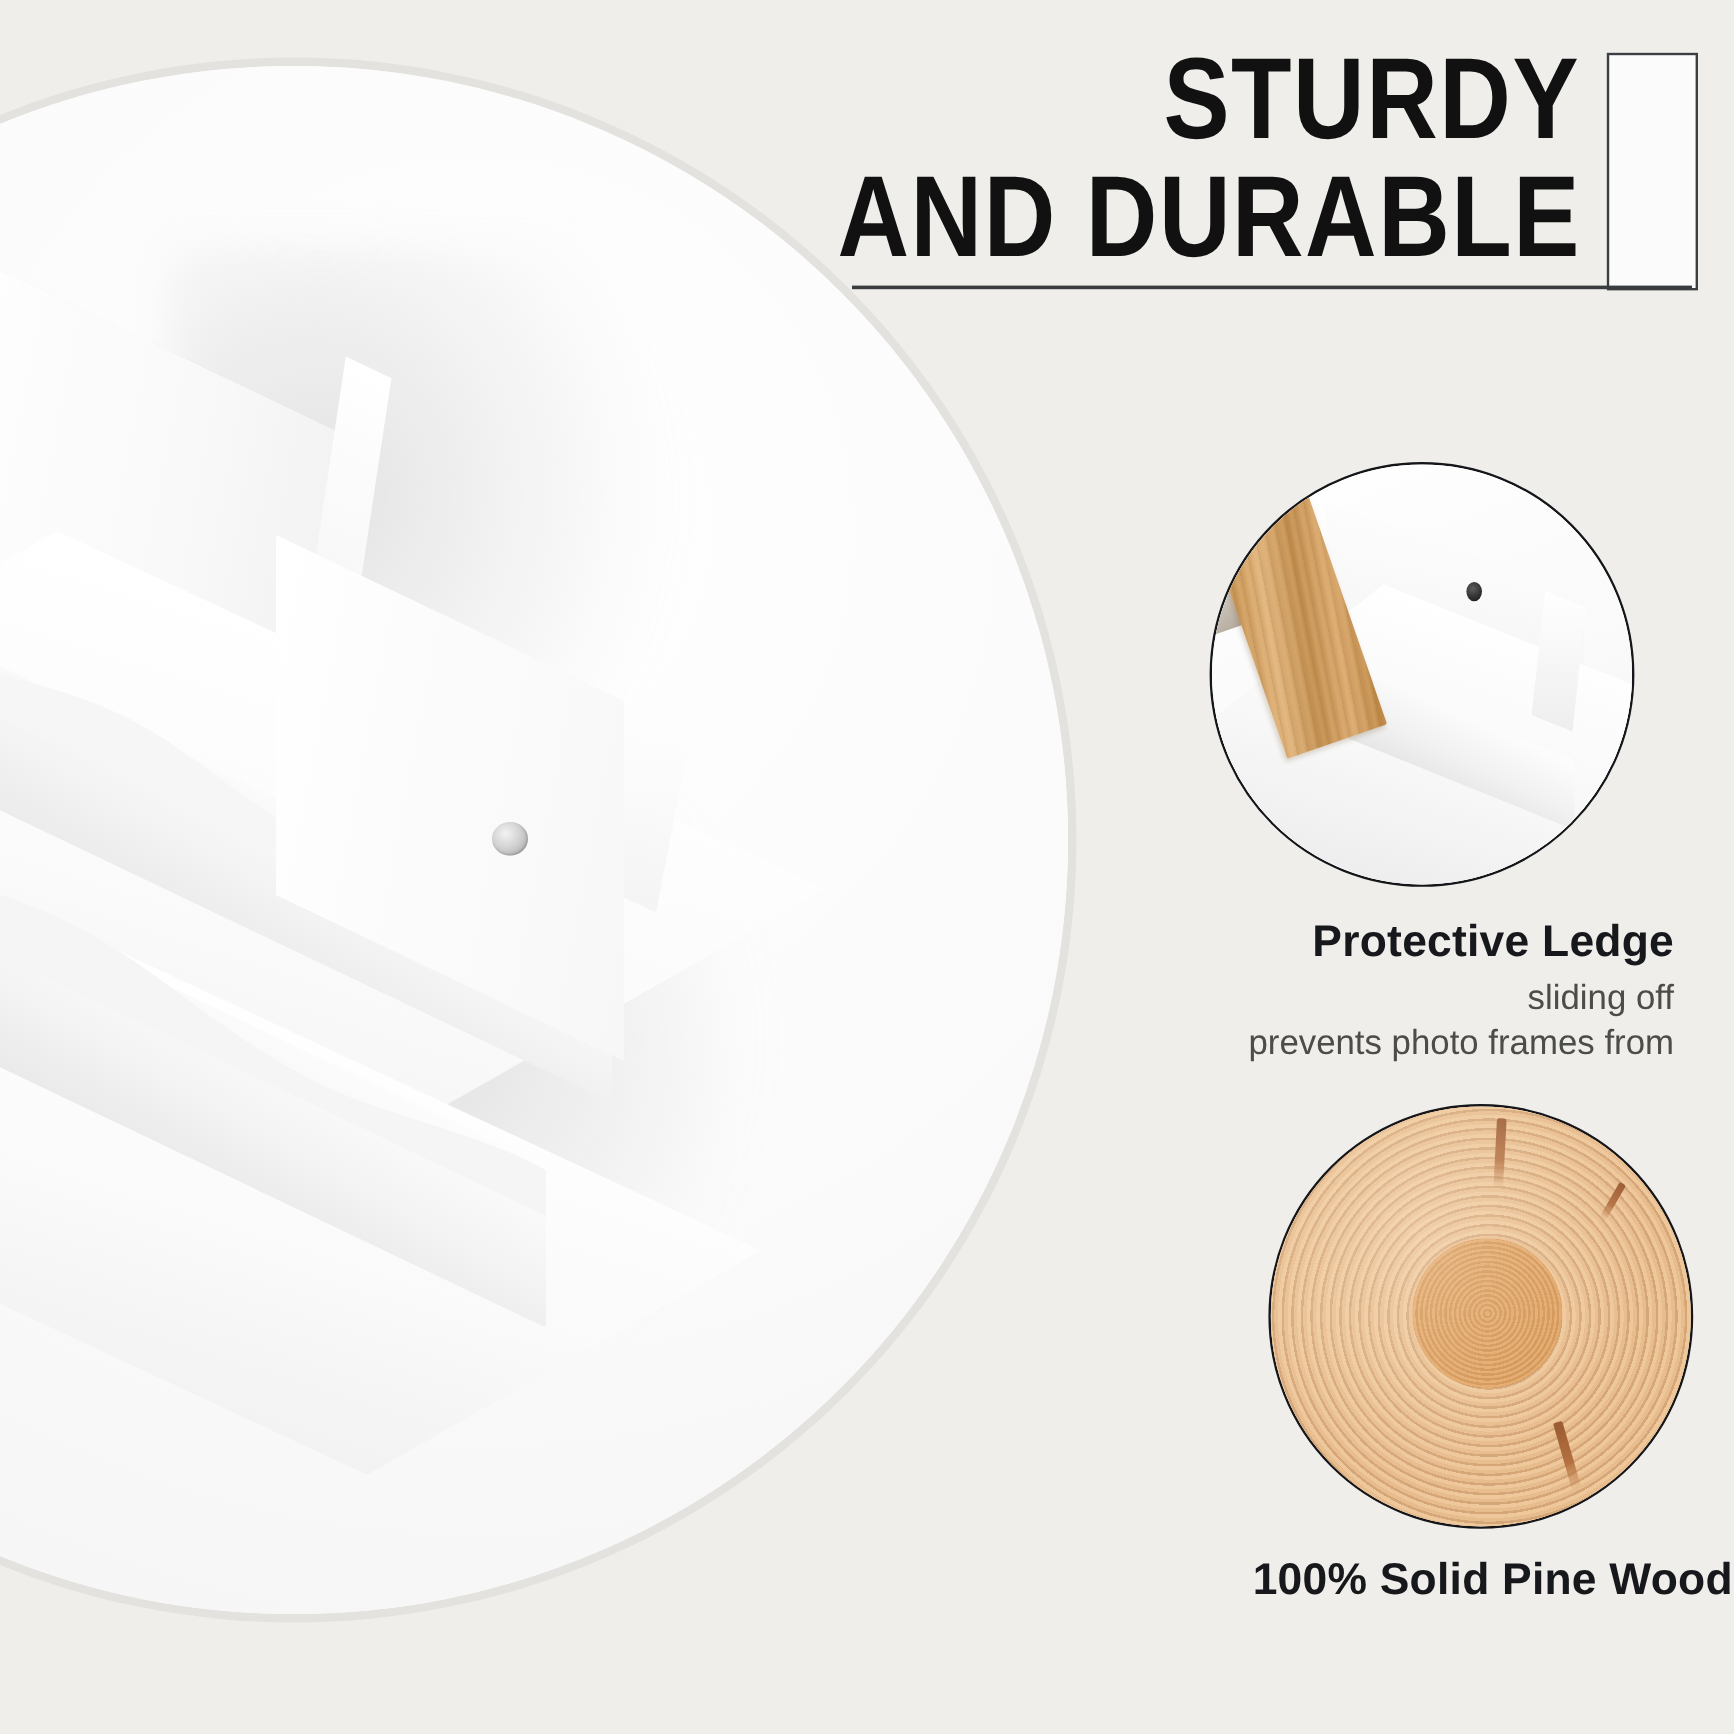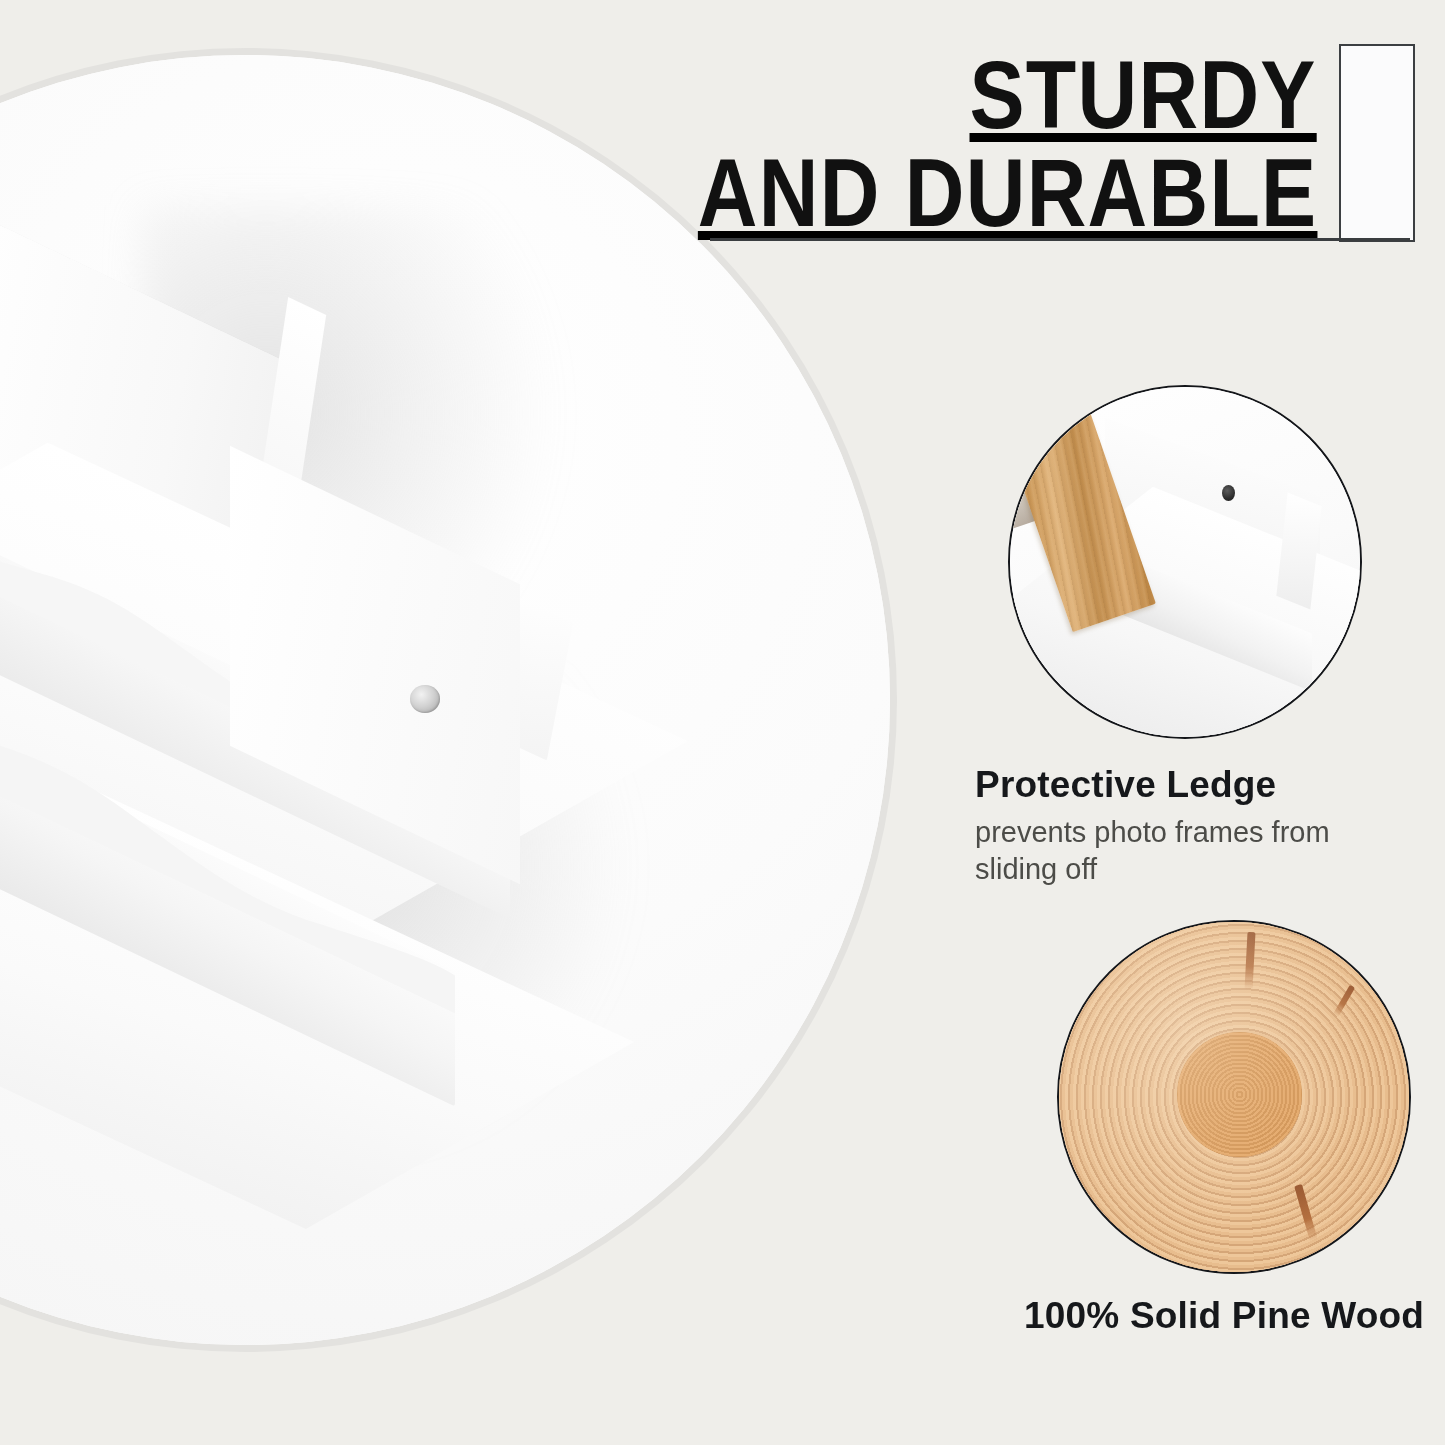--- a/index.html
+++ b/index.html
@@ -159,24 +159,23 @@
   
   .headline {
     position: absolute;
     left: 700px;
     top: 34px;
     width: 715px;
     text-align: right;
   }
   .headline-row {
     display: flex;
-    align-items: flex-end;
+    align-items: flex-start;
     justify-content: flex-end;
     gap: 22px;
-    text-decoration: underline;
   }
   .headline-lines {
     display: flex;
     flex-direction: column;
     align-items: flex-end;
   }
   .headline-line {
     font-family: "Liberation Sans Narrow", "Liberation Sans", sans-serif;
     font-weight: 700;
     font-size: 96px;
@@ -201,21 +200,21 @@
     top: 238px;
     width: 700px;
     height: 3px;
     background: #3a3d40;
   }
 
   
   .feature {
     position: absolute;
     width: 420px;
-    text-align: left;
+    text-align: right;
   }
   .feature-ledge { left: 975px; top: 385px; }
   .feature-wood  { left: 1024px; top: 920px; }
 
   .feature-circle {
     position: relative;
     width: 350px;
     height: 350px;
     margin: 0 auto;
     border-radius: 50%;
@@ -398,22 +397,22 @@
       <div class="lp-shelf-inner"></div>
       <div class="lp-shelf-deck"></div>
       <div class="lp-side"></div>
       <div class="lp-lip"></div>
       <div class="lp-screw"></div>
       <div class="lp-photo"></div>
       <div class="lp-frame"></div>
     </div>
     <div class="feature-title">Protective Ledge</div>
     <div class="feature-sub">
+      <div>sliding off</div>
       <div>prevents photo frames from</div>
-      <div>sliding off</div>
     </div>
   </div>
 
   <div class="feature feature-wood">
     <div class="feature-circle">
       <div class="wood-disc"></div>
       <div class="wood-core"></div>
       <div class="wood-crack c1"></div>
       <div class="wood-crack c2"></div>
       <div class="wood-crack c3"></div>

